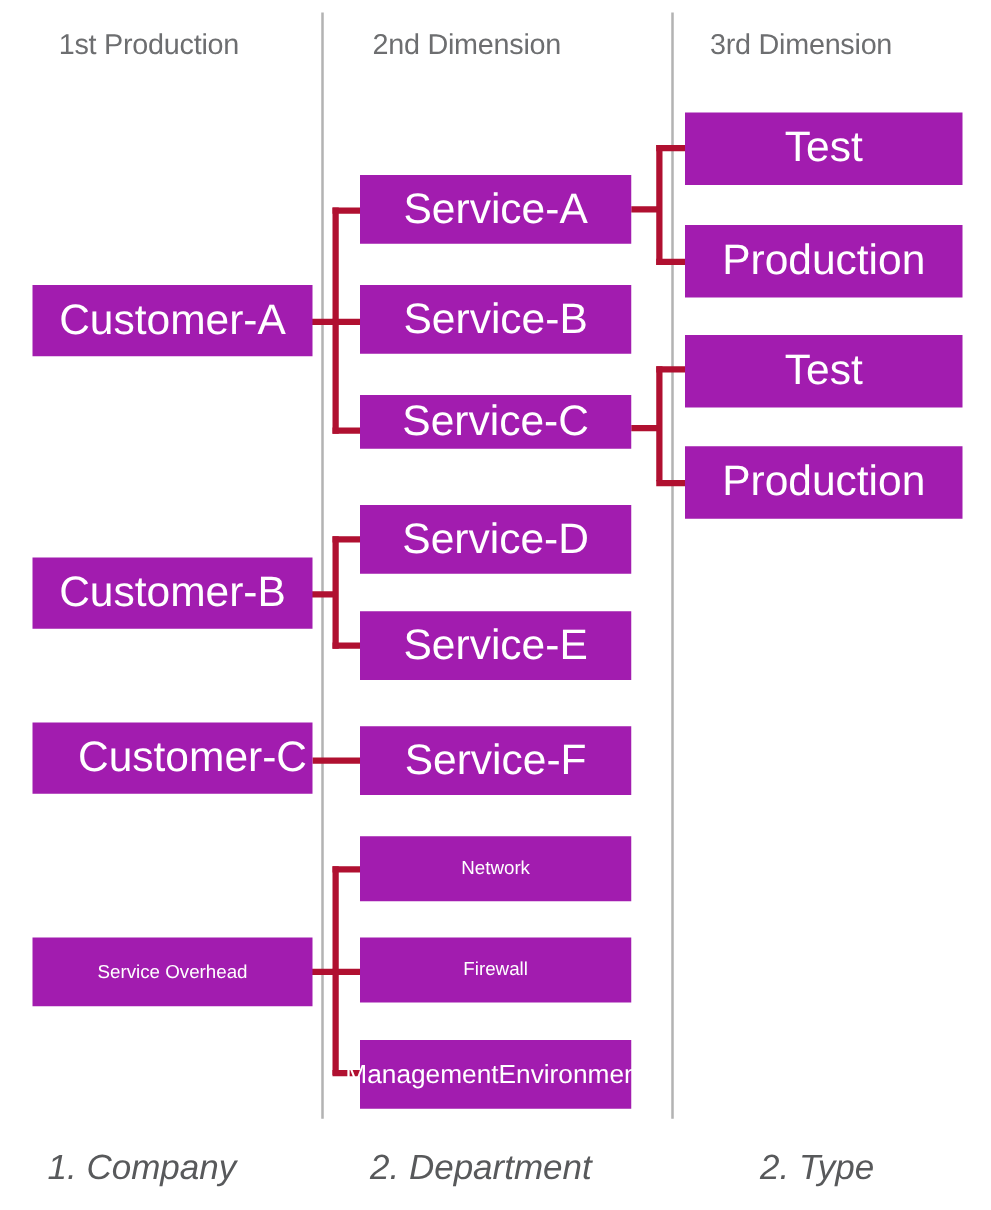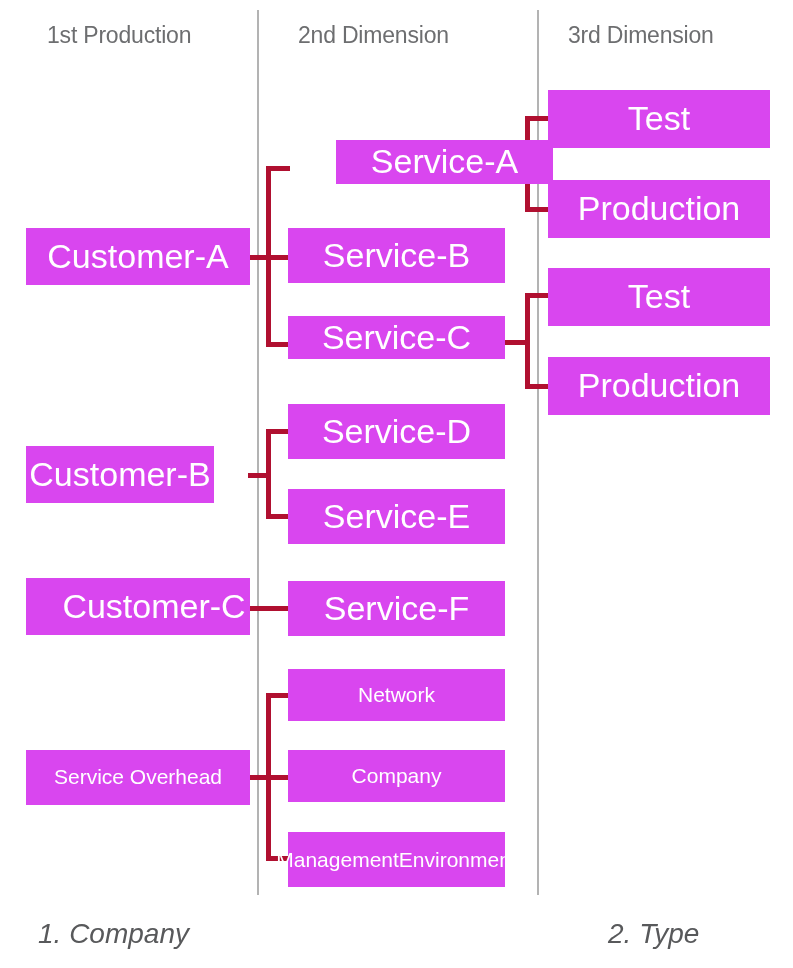--- a/index.html
+++ b/index.html
@@ -55,31 +55,31 @@
     color: #58595b;
     white-space: nowrap;
   }
   .foot-label.f1 { left: 38px; }
   .foot-label.f2 { left: 296px; }
   .foot-label.f3 { left: 608px; }
 
   
   .node {
     position: absolute;
-    background: #d946ef;
+    background: #a21caf;
     color: #ffffff;
     display: flex;
     align-items: center;
     justify-content: center;
     text-align: left;
     box-sizing: border-box;
     line-height: 1.05;
   }
   .node.big   { font-size: 34px; }
-  .node.small { font-size: 21px; }
+  .node.small { font-size: 15px; }
   .node.two-line { font-size: 21px; line-height: 1.12; }
 
   
   .conn {
     position: absolute;
     background: #b01030;
   }
   .conn-v { width: 5px; }
   .conn-h { height: 5px; }
 </style>
@@ -118,38 +118,39 @@
 
   <div class="conn conn-h" style="left:250px; top:606px; width:38px;"></div>
 
   <div class="conn conn-v" style="left:266px; top:693px; height:167px;"></div>
   <div class="conn conn-h" style="left:266px; top:693px; width:24px;"></div>
   <div class="conn conn-h" style="left:266px; top:775px; width:24px;"></div>
   <div class="conn conn-h" style="left:266px; top:856px; width:24px;"></div>
   <div class="conn conn-h" style="left:248px; top:775px; width:20px;"></div>
 
   <div class="node big" style="left:26px; top:228px; width:224px; height:57px;">Customer-A</div>
-  <div class="node big" style="left:26px; top:446px; width:188px; height:57px;">Customer-B</div>
+  <div class="node big" style="left:26px; top:446px; width:224px; height:57px;">Customer-B</div>
   <div class="node big" style="left:26px; top:578px; width:224px; height:57px;padding-left:32px;">Customer-C</div>
   <div class="node small" style="left:26px; top:750px; width:224px; height:55px;">Service Overhead</div>
 
-  <div class="node big" style="left:288px; top:140px; width:217px; height:44px;margin-left:48px;">Service-A</div>
+  <div class="node big" style="left:288px; top:140px; width:217px; height:55px;">Service-A</div>
   <div class="node big" style="left:288px; top:228px; width:217px; height:55px;">Service-B</div>
   <div class="node big" style="left:288px; top:316px; width:217px; height:43px;">Service-C</div>
   <div class="node big" style="left:288px; top:404px; width:217px; height:55px;">Service-D</div>
   <div class="node big" style="left:288px; top:581px; width:217px; height:55px;">Service-F</div>
   <div class="node big" style="left:288px; top:489px; width:217px; height:55px;">Service-E</div>
   <div class="node small" style="left:288px; top:669px; width:217px; height:52px;">Network</div>
-  <div class="node small" style="left:288px; top:750px; width:217px; height:52px;">Company</div>
+  <div class="node small" style="left:288px; top:750px; width:217px; height:52px;">Firewall</div>
   <div class="node two-line" style="left:288px; top:832px; width:217px; height:55px; flex-direction:row;">
     <span>Management</span>
     <span>Environment</span>
   </div>
 
   <div class="node big" style="left:548px; top:90px; width:222px; height:58px;">Test</div>
   <div class="node big" style="left:548px; top:180px; width:222px; height:58px;">Production</div>
   <div class="node big" style="left:548px; top:268px; width:222px; height:58px;">Test</div>
   <div class="node big" style="left:548px; top:357px; width:222px; height:58px;">Production</div>
 
   <div class="foot-label f1">1. Company</div>
+  <div class="foot-label f2">2. Department</div>
   <div class="foot-label f3">2. Type</div>
 
 </div>
 
 </body></html>

